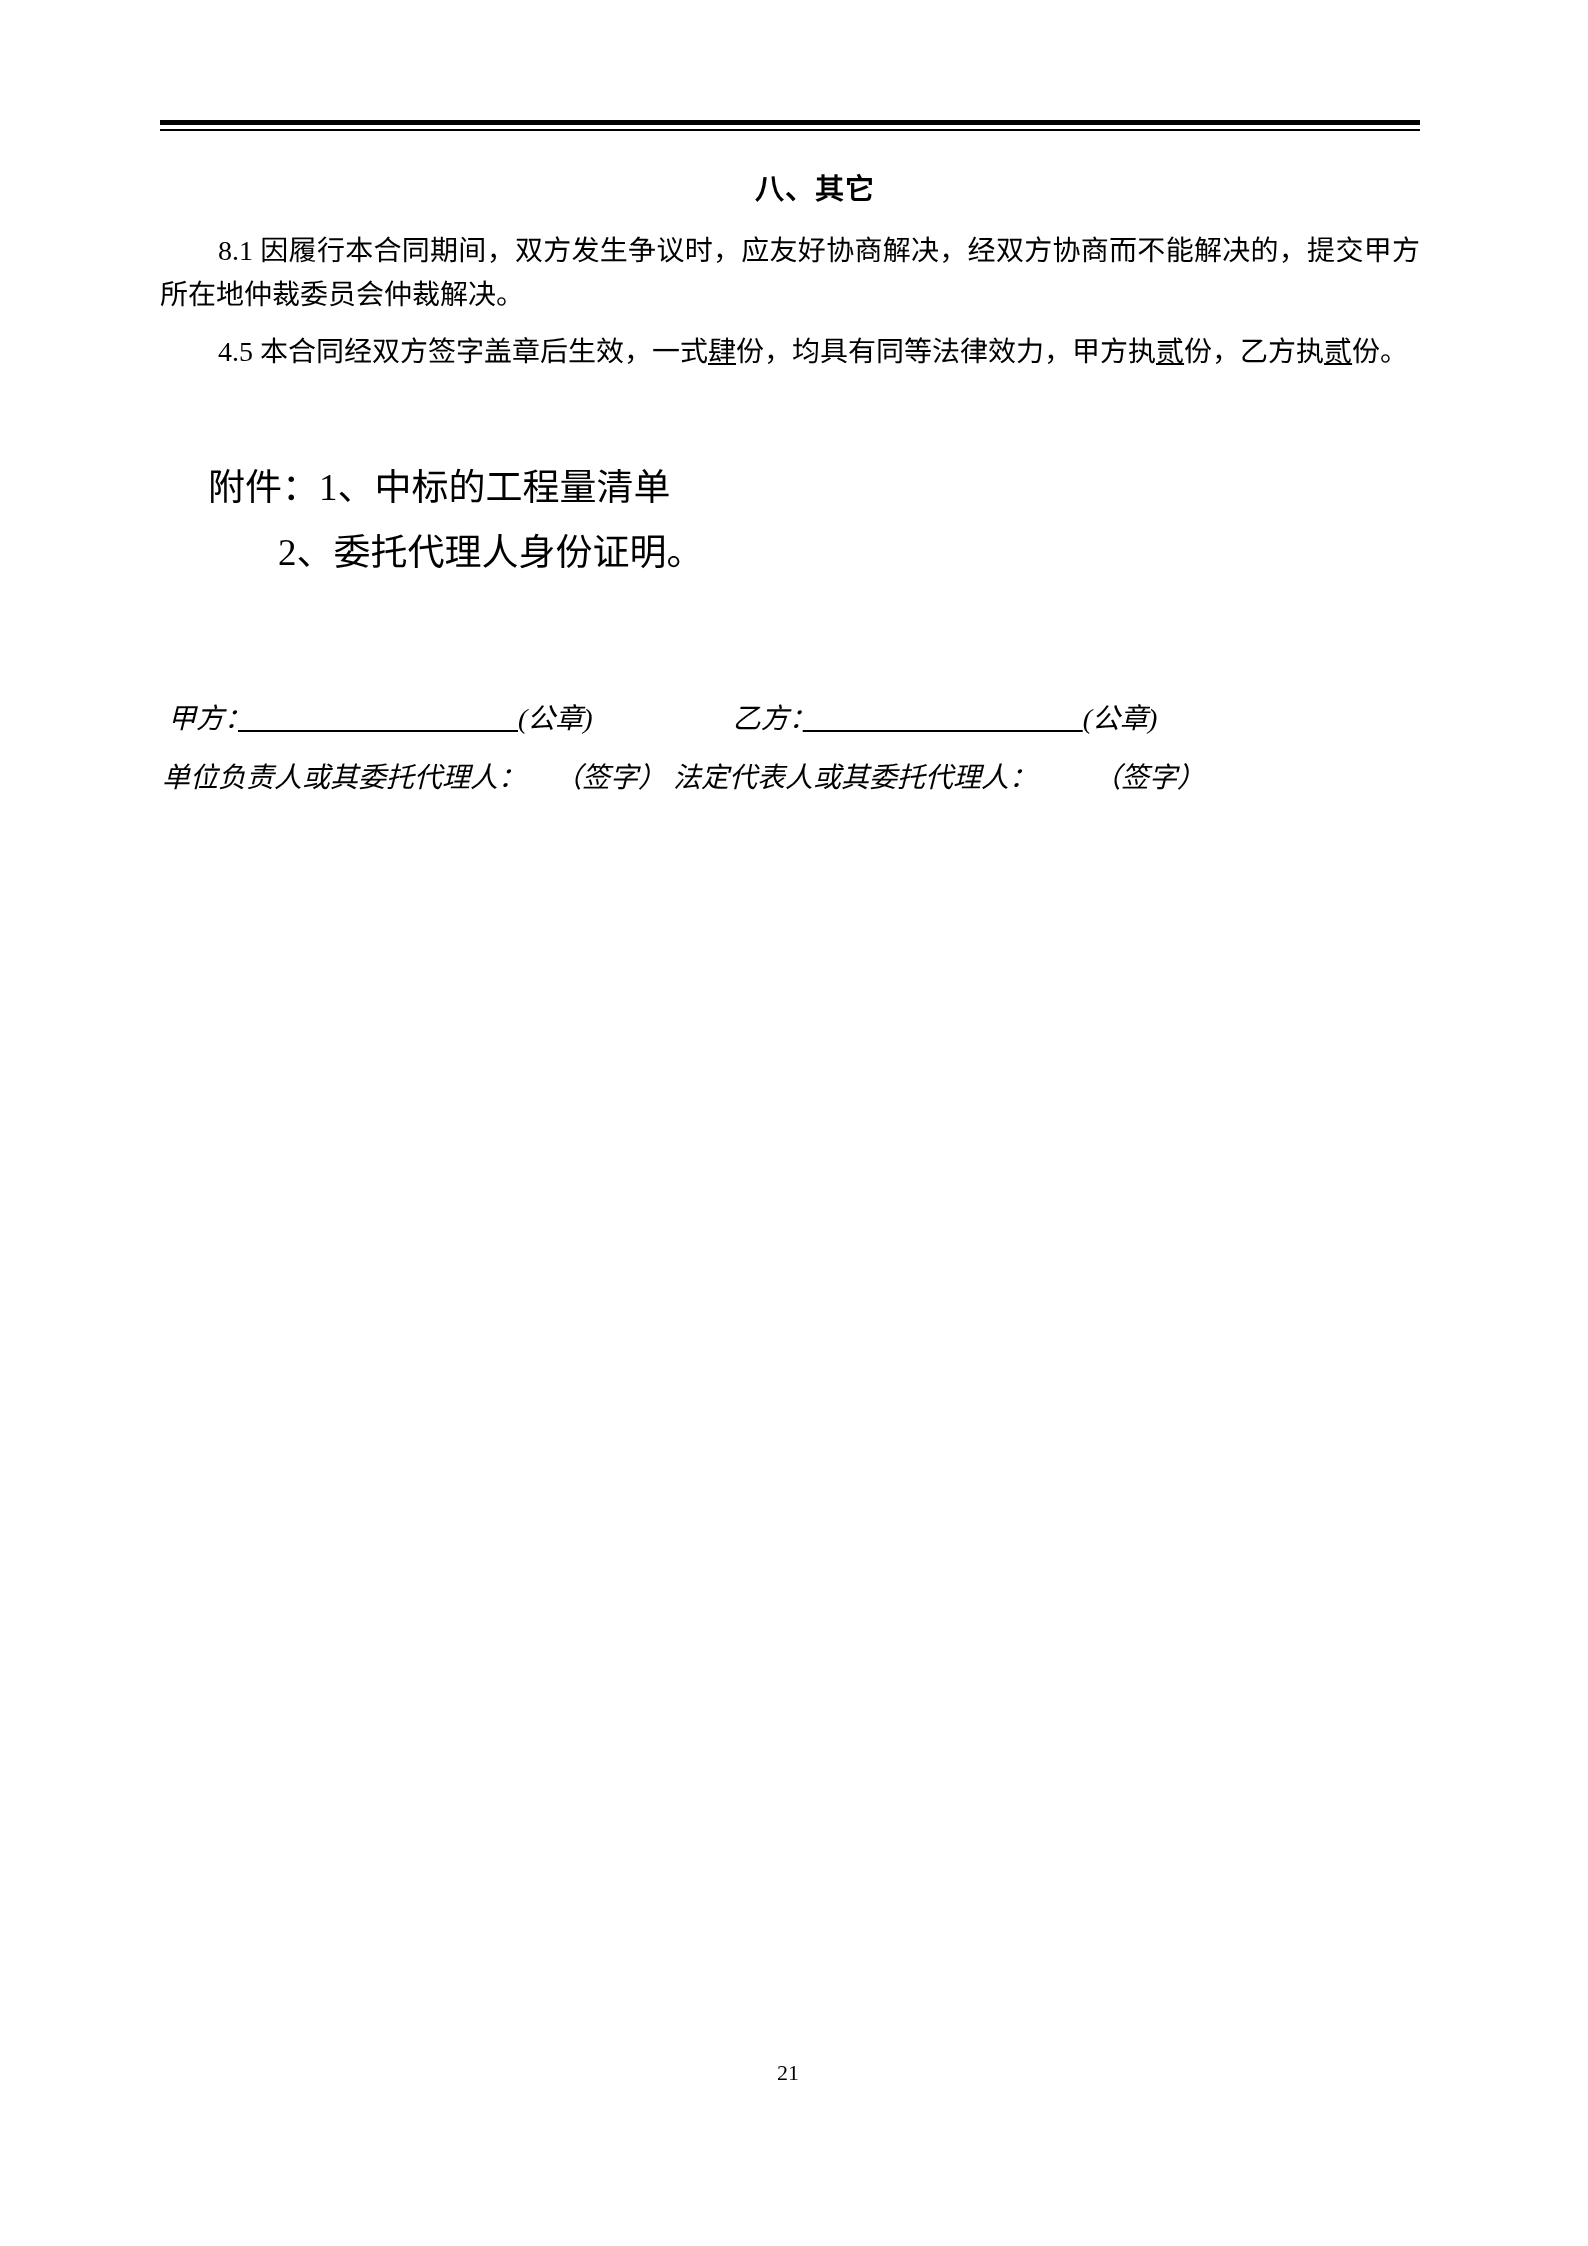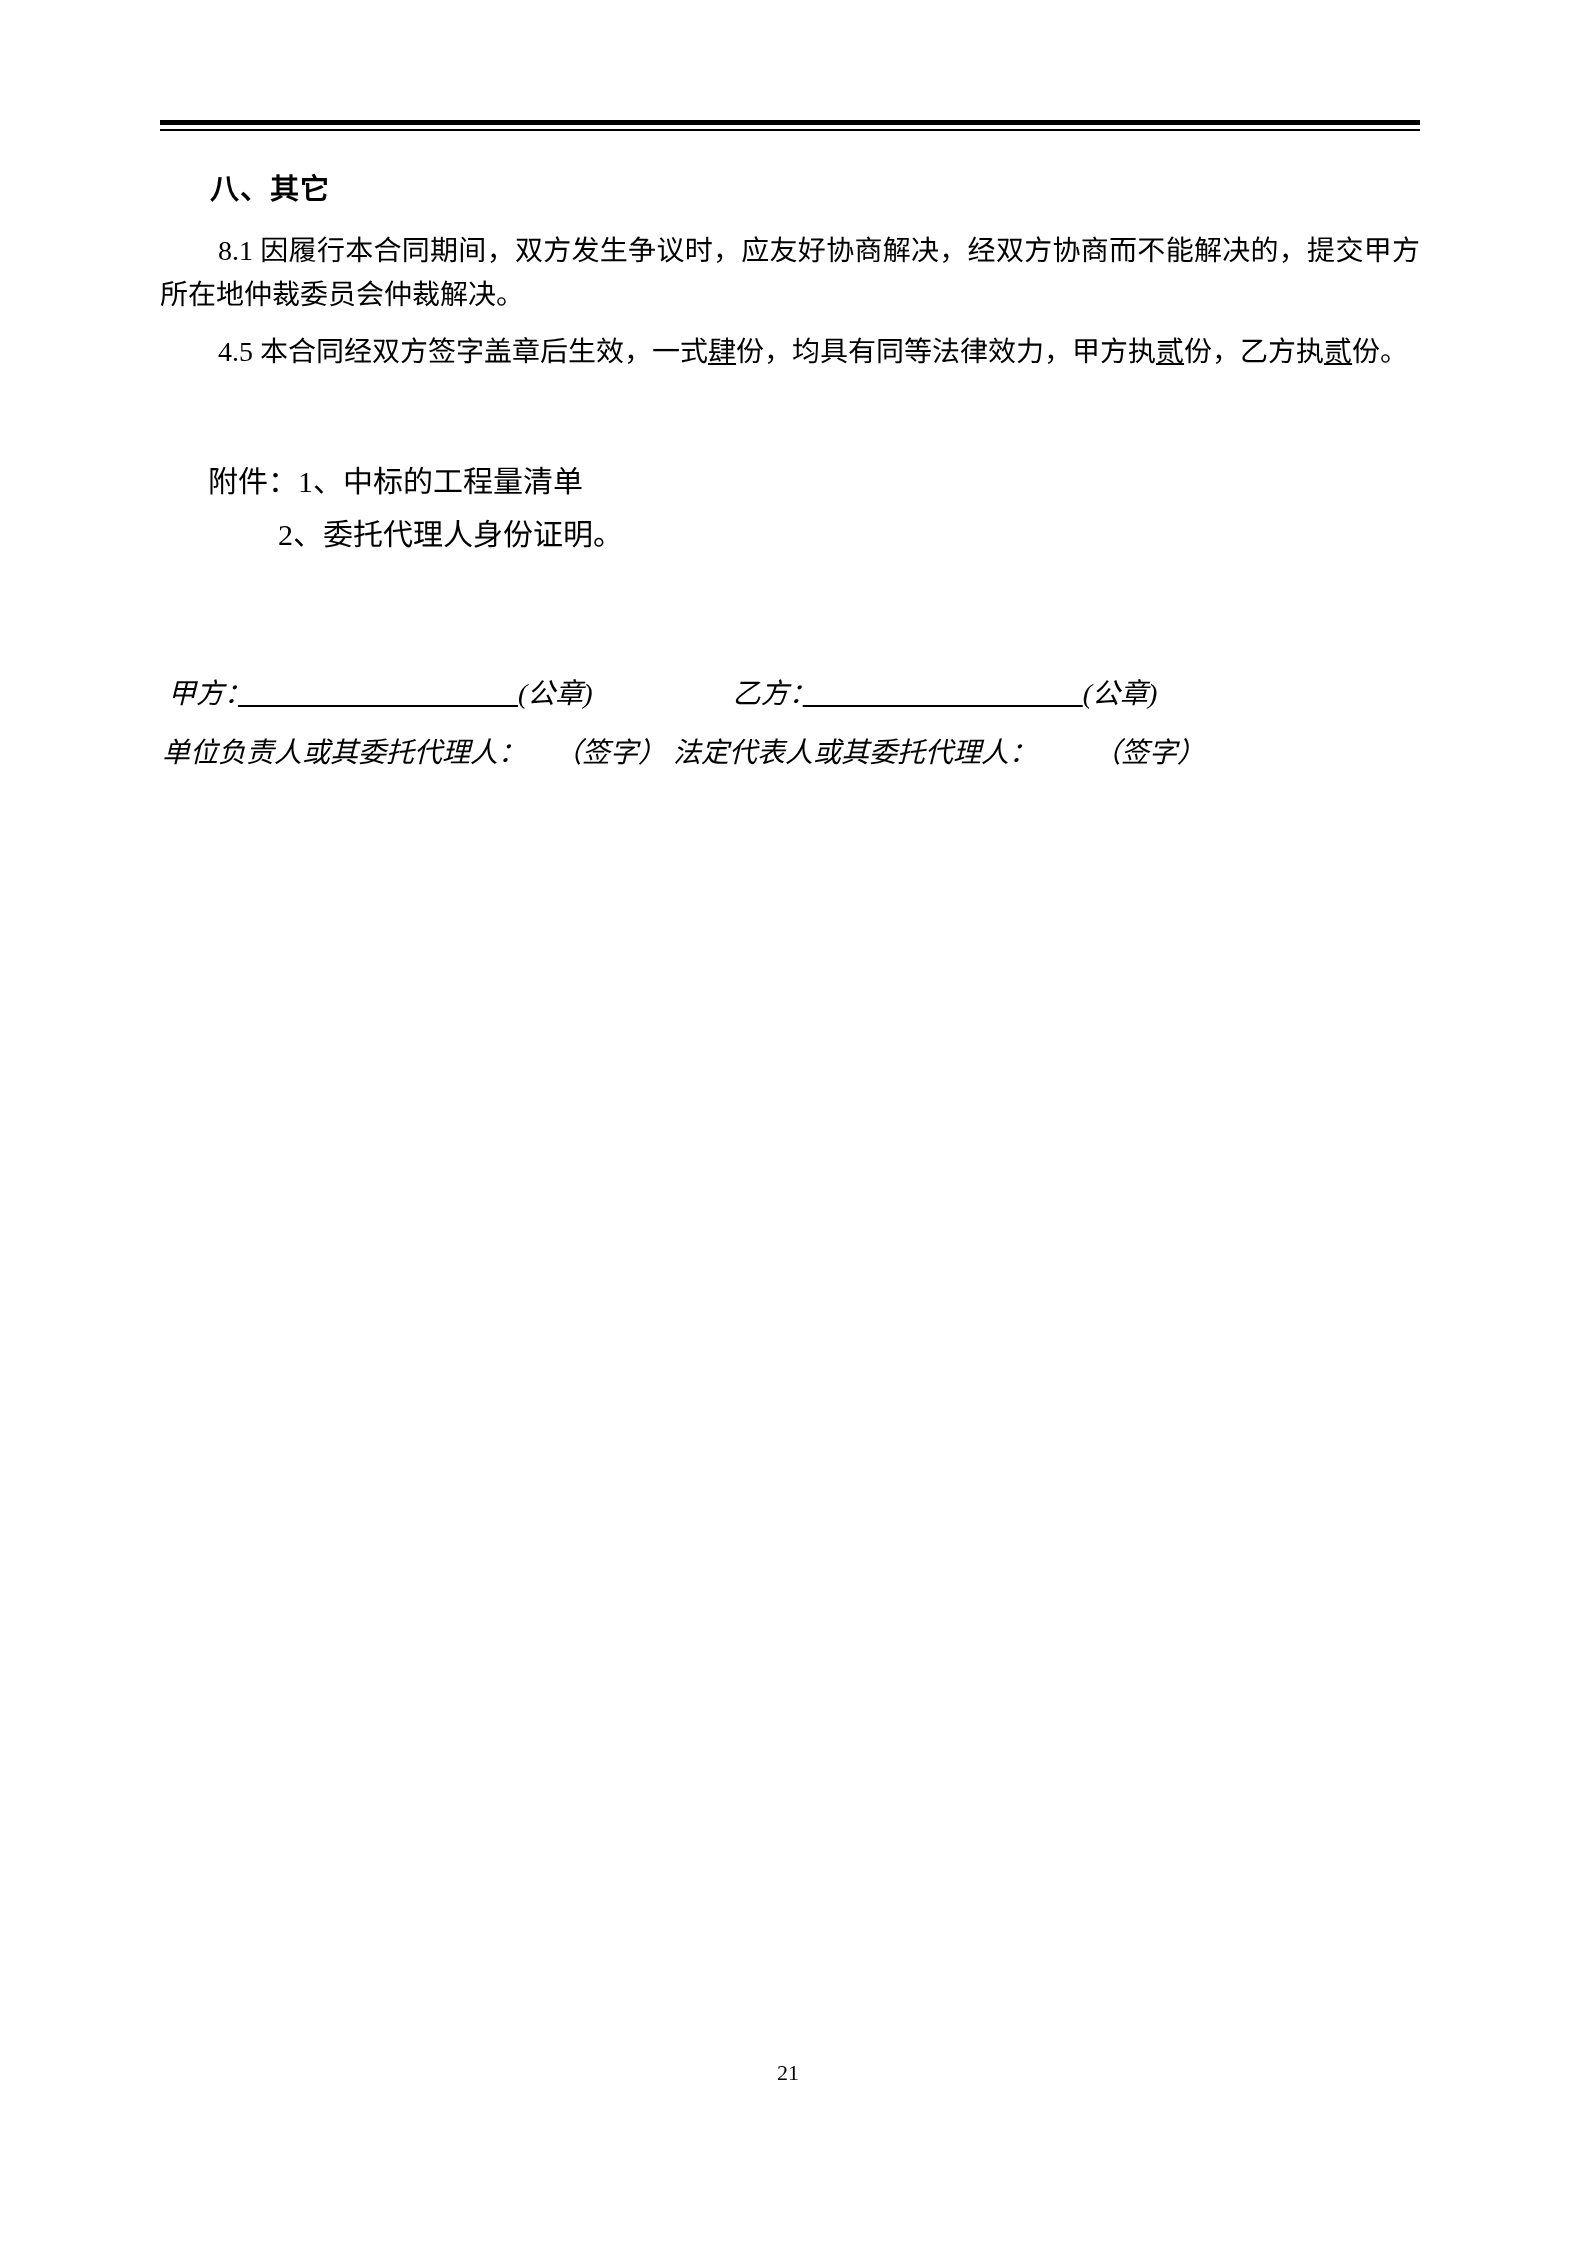--- a/index.html
+++ b/index.html
@@ -36,35 +36,36 @@
     height: 4px;
     box-sizing: content-box;
     margin: 0 0 34px 0;
   }
   .section-title {
     font-size: 29px;
     font-weight: bold;
     letter-spacing: 1px;
     margin: 0 0 22px 50px;
     font-family: "Liberation Sans", "DejaVu Sans", sans-serif;
+    text-align: center;
   }
   p.para {
     font-size: 28px;
     line-height: 1.56;
     margin: 0 0 14px 0;
     text-align: justify;
     text-justify: inter-ideograph;
     text-indent: 58px;
   }
   p.para .ul {
     text-decoration: underline;
   }
   .attach-block {
     margin-top: 82px;
-    font-size: 30px;
+    font-size: 37px;
     line-height: 1.75;
   }
   .attach-line-1 {
     margin-left: 48px;
   }
   .attach-line-2 {
     margin-left: 118px;
   }
   .sign-block {
     margin-top: 110px;

